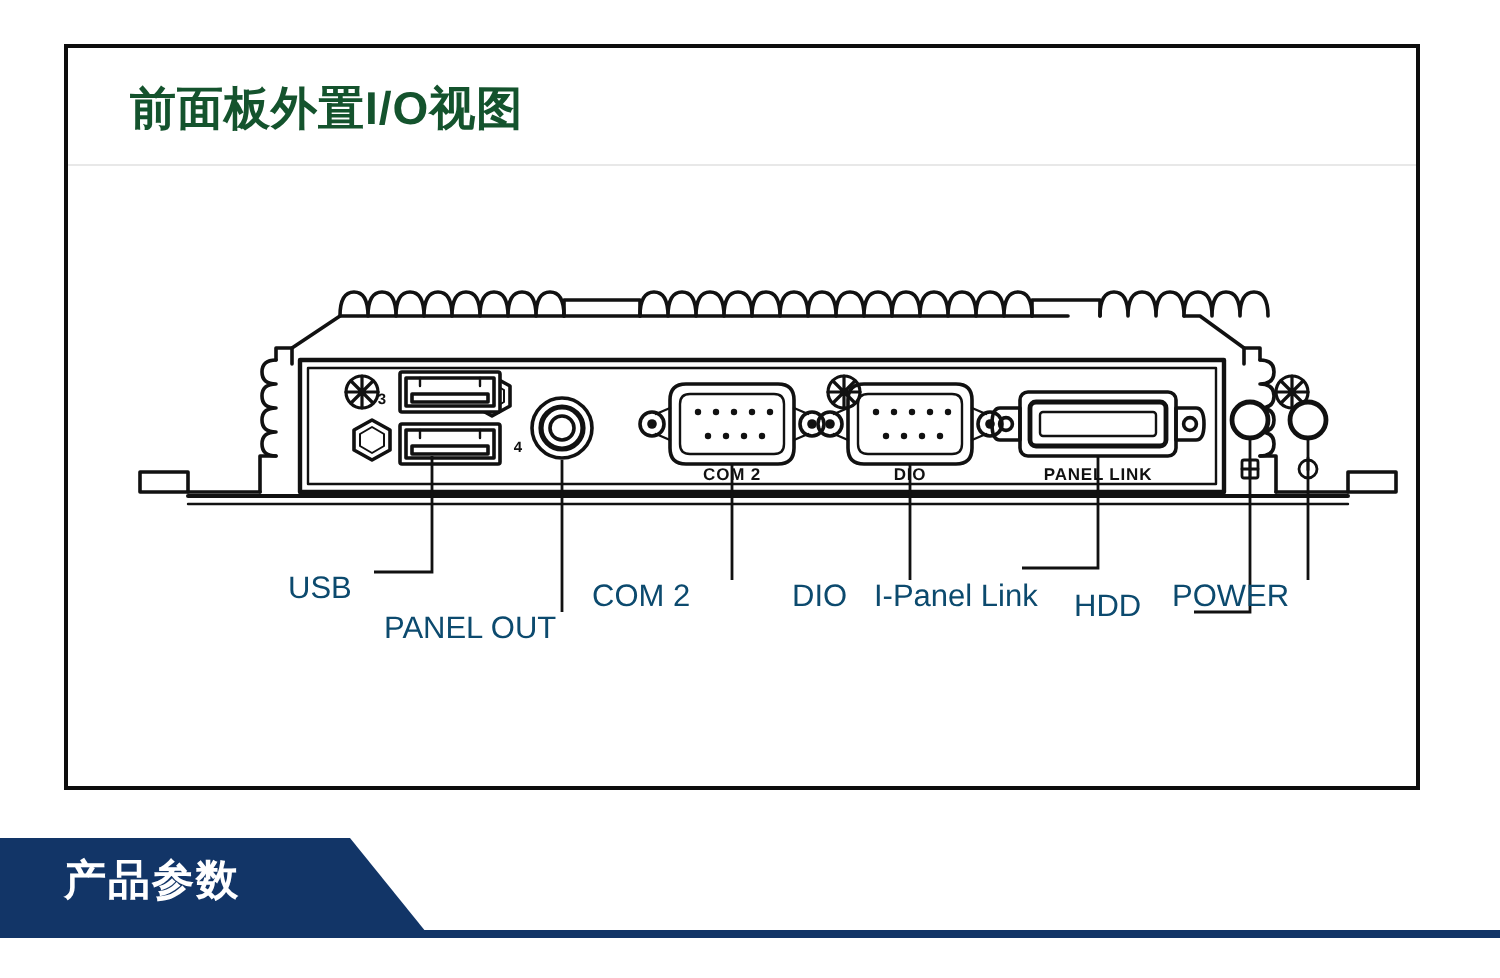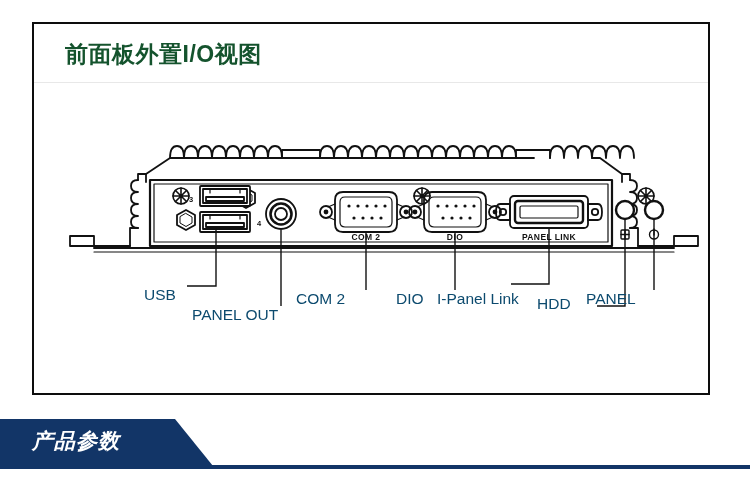--- a/index.html
+++ b/index.html
@@ -68,21 +68,20 @@
     font-family: "Liberation Sans", "DejaVu Sans", sans-serif;
   }
 
   
   #bottom-banner {
     position: absolute;
     left: 0px;
     top: 419px;
     width: 636px;
     height: 50px;
-    font-style: italic;
   }
   #banner-shape {
     position: absolute;
     left: 0;
     top: 0;
     width: 240px;
     height: 50px;
     background: #123567;
     clip-path: polygon(0 0, 175px 0, 213px 47px, 213px 50px, 0 50px);
   }
@@ -336,21 +335,21 @@
     <div class="callout-label" style="left:158px; top:183px;">PANEL OUT</div>
 
     <div class="callout-label" style="left:262px; top:167px;">COM 2</div>
 
     <div class="callout-label" style="left:362px; top:167px;">DIO</div>
 
     <div class="callout-label" style="left:403px; top:167px;text-align:right;">I-Panel Link</div>
 
     <div class="callout-label" style="left:503px; top:172px;">HDD</div>
 
-    <div class="callout-label" style="left:552px; top:167px;">PANEL</div>
+    <div class="callout-label" style="left:552px; top:167px;">POWER</div>
   </div>
 </div>
 
 <div id="bottom-banner">
   <div id="banner-rule"></div>
   <div id="banner-shape"></div>
   <div id="banner-title">产品参数</div>
 </div>
 
 </body></html>

